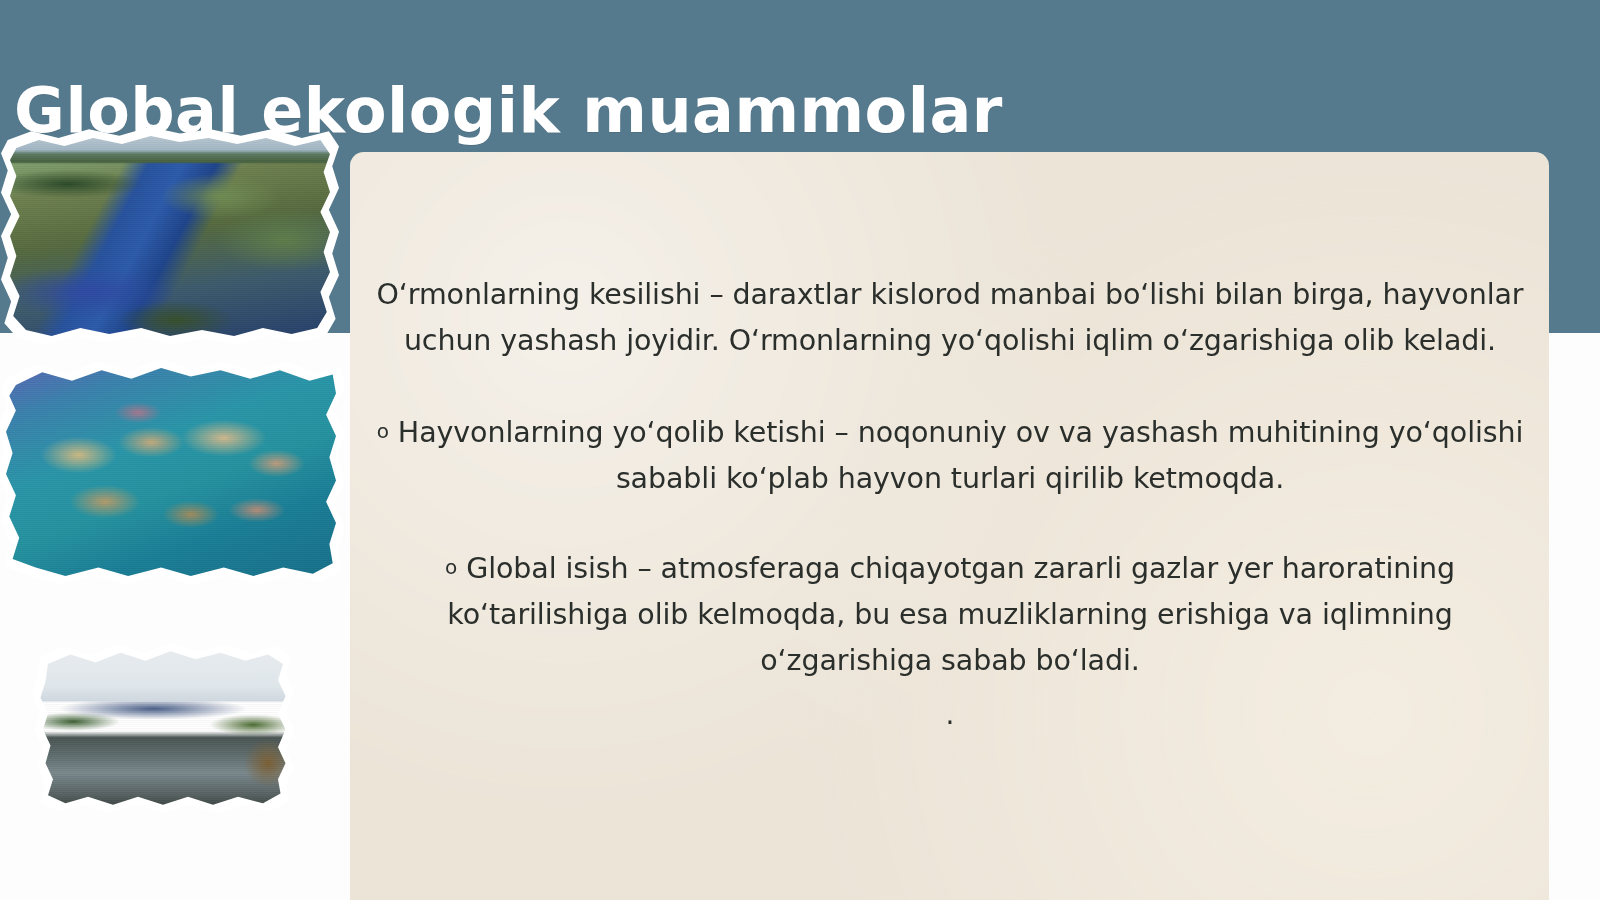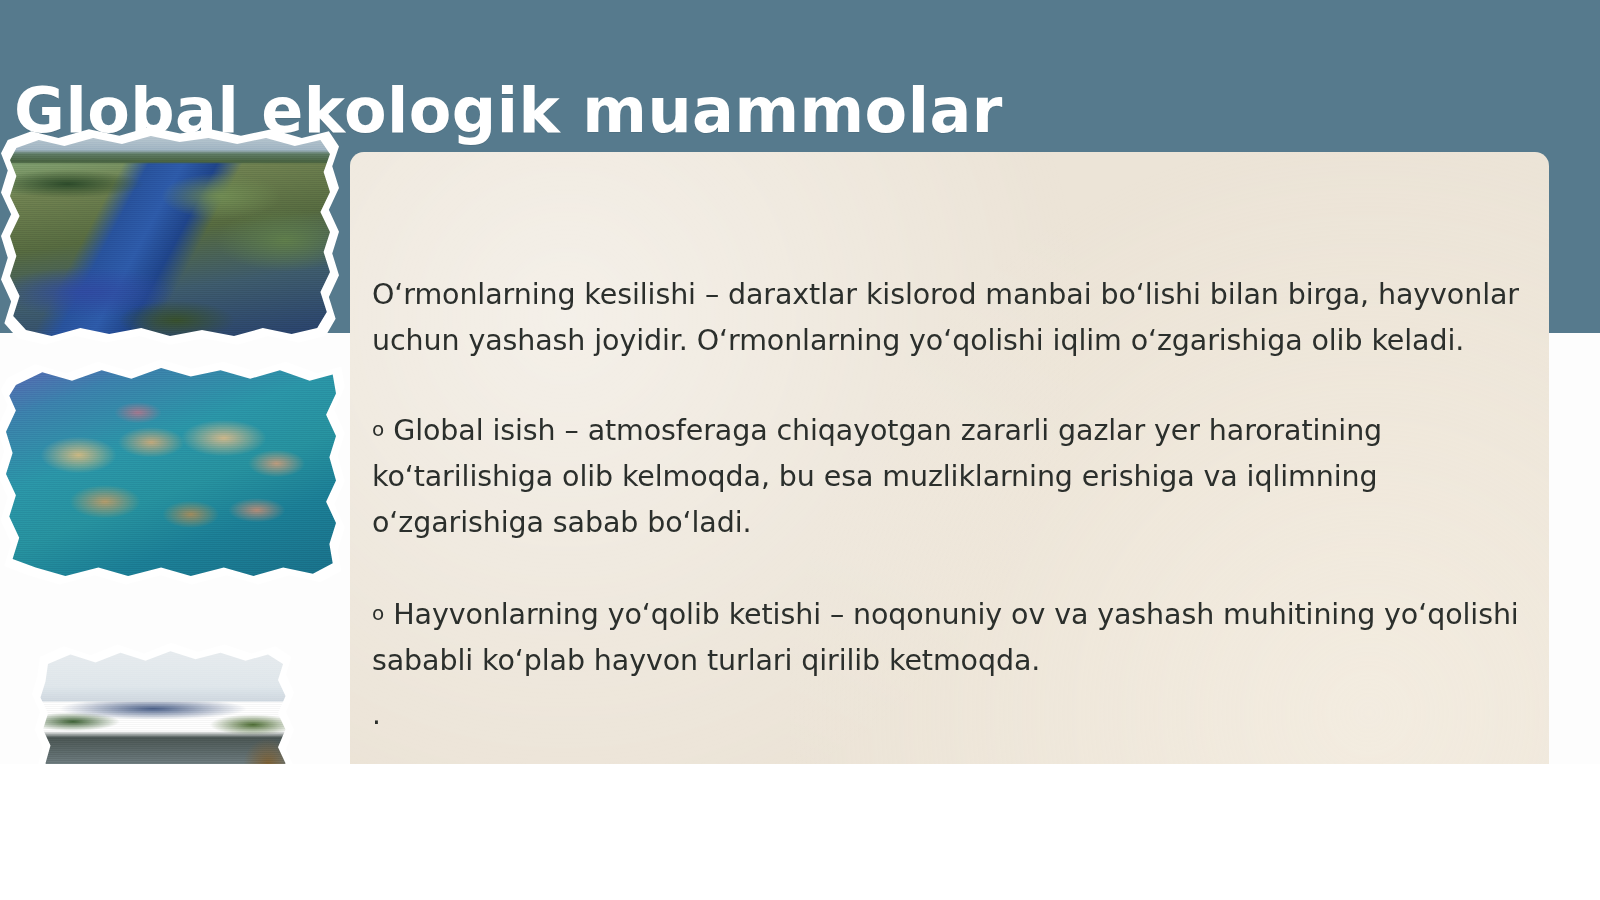--- a/index.html
+++ b/index.html
@@ -3,21 +3,21 @@
 <meta charset="utf-8">
 <style>
   html, body {
     margin: 0;
     padding: 0;
     background: #ffffff;
   }
   .slide {
     position: relative;
     width: 1600px;
-    height: 764px;
+    height: 900px;
     overflow: hidden;
     background: #ef4444;
     font-family: "DejaVu Sans", sans-serif;
   }
 
   
   .bg-band-top {
     position: absolute;
     left: 0; top: 0;
     width: 1600px; height: 333px;
@@ -62,21 +62,21 @@
       radial-gradient(circle at 18% 22%, rgba(255,255,255,0.45), rgba(255,255,255,0) 45%),
       radial-gradient(circle at 85% 75%, rgba(250,244,233,0.5), rgba(255,255,255,0) 50%);
     pointer-events:none;
   }
 
   .body-text {
     position: absolute;
     left: 372px;
     top: 272px;
     width: 1156px;
-    text-align: left;
+    text-align: center;
     color: #2b2f2c;
     font-family: "DejaVu Sans", sans-serif;
     font-size: 28.5px;
     line-height: 46px;
     letter-spacing: -0.1px;
     z-index: 4;
   }
   .para { margin: 0; }
   .para.gap-sm { margin-top: 42px; }
   .para.gap-md { margin-top: 44px; }
@@ -217,25 +217,25 @@
   <div class="bg-band-bottom"></div>
 
   <h1 class="title">Global ekologik muammolar</h1>
 
   <div class="content-panel"></div>
 
   <div class="body-text">
     <p class="para">
       <span>O‘rmonlarning kesilishi – daraxtlar kislorod manbai bo‘lishi bilan birga, hayvonlar uchun yashash joyidir. O‘rmonlarning yo‘qolishi iqlim o‘zgarishiga olib keladi.</span>
     </p>
+    <p class="para gap-md">
+      <span class="bullet-mark">o</span><span>  Hayvonlarning yo‘qolib ketishi – noqonuniy ov va yashash muhitining yo‘qolishi sababli ko‘plab hayvon turlari qirilib ketmoqda.</span>
+    </p>
     <p class="para gap-sm">
       <span class="bullet-mark">o</span><span>  Global isish – atmosferaga chiqayotgan zararli gazlar yer haroratining ko‘tarilishiga olib kelmoqda, bu esa muzliklarning erishiga va iqlimning o‘zgarishiga sabab bo‘ladi.</span>
-    </p>
-    <p class="para gap-md">
-      <span class="bullet-mark">o</span><span>  Hayvonlarning yo‘qolib ketishi – noqonuniy ov va yashash muhitining yo‘qolishi sababli ko‘plab hayvon turlari qirilib ketmoqda.</span>
     </p>
     <span class="tail-dot">.</span>
   </div>
 
   <div class="photo" id="photo-river">
     <div class="paper torn-a"></div>
     <div class="inner torn-a">
       <div class="grain"></div>
     </div>
   </div>

